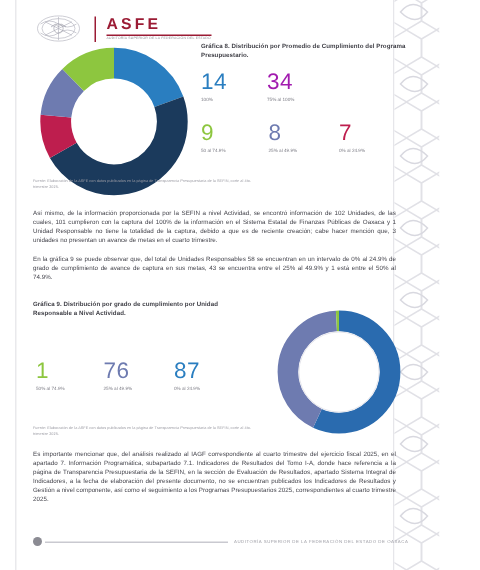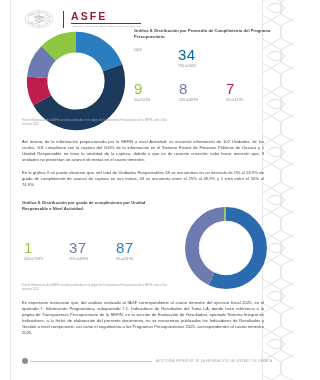--- a/index.html
+++ b/index.html
@@ -203,24 +203,25 @@
 
         <circle cx="50" cy="50" r="36" stroke="#8dc63f" stroke-dasharray="28.27 197.92" stroke-dashoffset="-197.91"></circle>
       </g>
     </svg>
 
     <div class="fig8-right">
       <div class="fig-title">Gráfica 8. Distribución por Promedio de Cumplimiento del Programa Presupuestario.</div>
 
       <div class="stat-row">
         <div class="stat" style="width:44px">
+          <div class="stat-num" style="color:#2a7ec0">14</div>
           <div class="stat-lbl">100%</div>
         </div>
         <div class="stat">
-          <div class="stat-num" style="color:#0369a1">34</div>
+          <div class="stat-num" style="color:#a21caf">34</div>
           <div class="stat-lbl">75% al 100%</div>
         </div>
       </div>
 
       <div class="stat-row" style="margin-top:12px">
         <div class="stat" style="width:45px">
           <div class="stat-num" style="color:#8dc63f">9</div>
           <div class="stat-lbl">50 al 74.9%</div>
         </div>
         <div class="stat" style="width:47px">
@@ -255,21 +256,21 @@
       </g>
       <circle cx="50" cy="50" r="29" fill="none" stroke="#e4e4ea" stroke-width=".7"></circle>
     </svg>
 
     <div class="stat-row stat-row9">
       <div class="stat" style="width:45px">
         <div class="stat-num" style="color:#8dc63f">1</div>
         <div class="stat-lbl">50% al 74.9%</div>
       </div>
       <div class="stat" style="width:47px">
-        <div class="stat-num" style="color:#6e7bb0">37</div>
+        <div class="stat-num" style="color:#6e7bb0">76</div>
         <div class="stat-lbl">25% al 49.9%</div>
       </div>
       <div class="stat">
         <div class="stat-num" style="color:#2a7ec0">87</div>
         <div class="stat-lbl">0% al 24.9%</div>
       </div>
     </div>
   </div>
 
   <div class="source" id="source-2">Fuente: Elaboración de la ASFE con datos publicados en la página de Transparencia Presupuestaria de la SEFIN, corte al 4to. trimestre 2025.</div>

